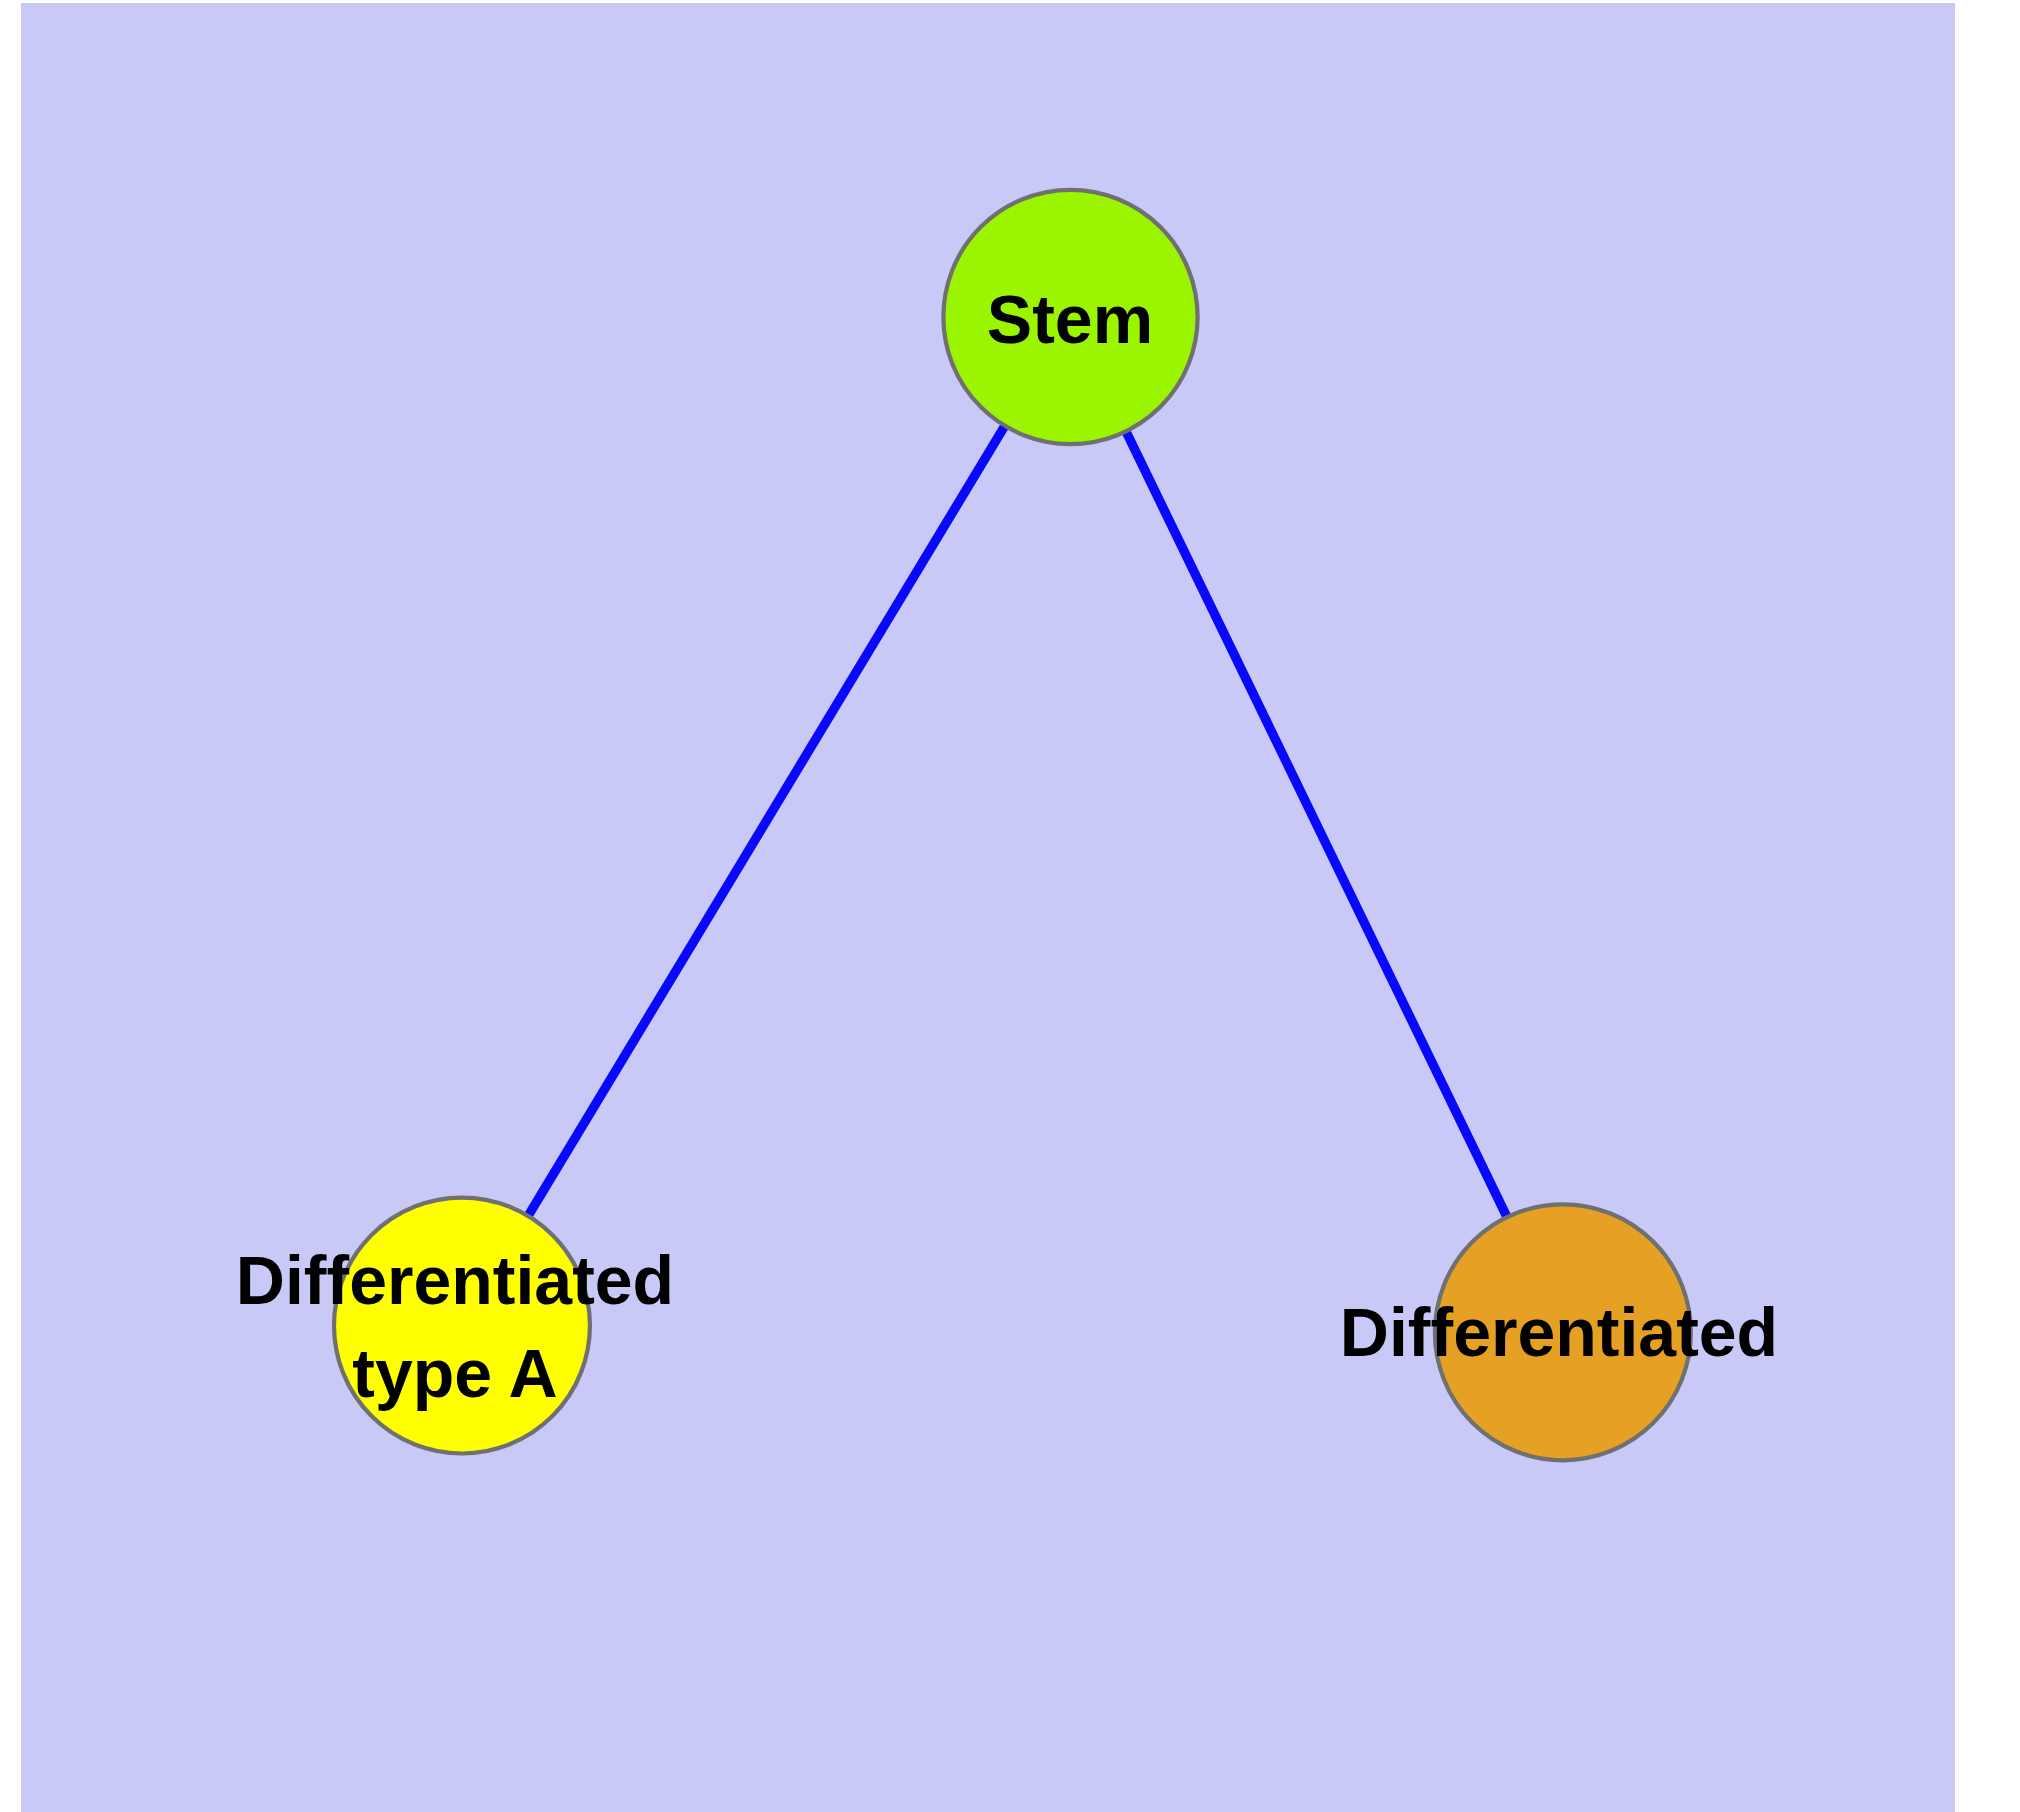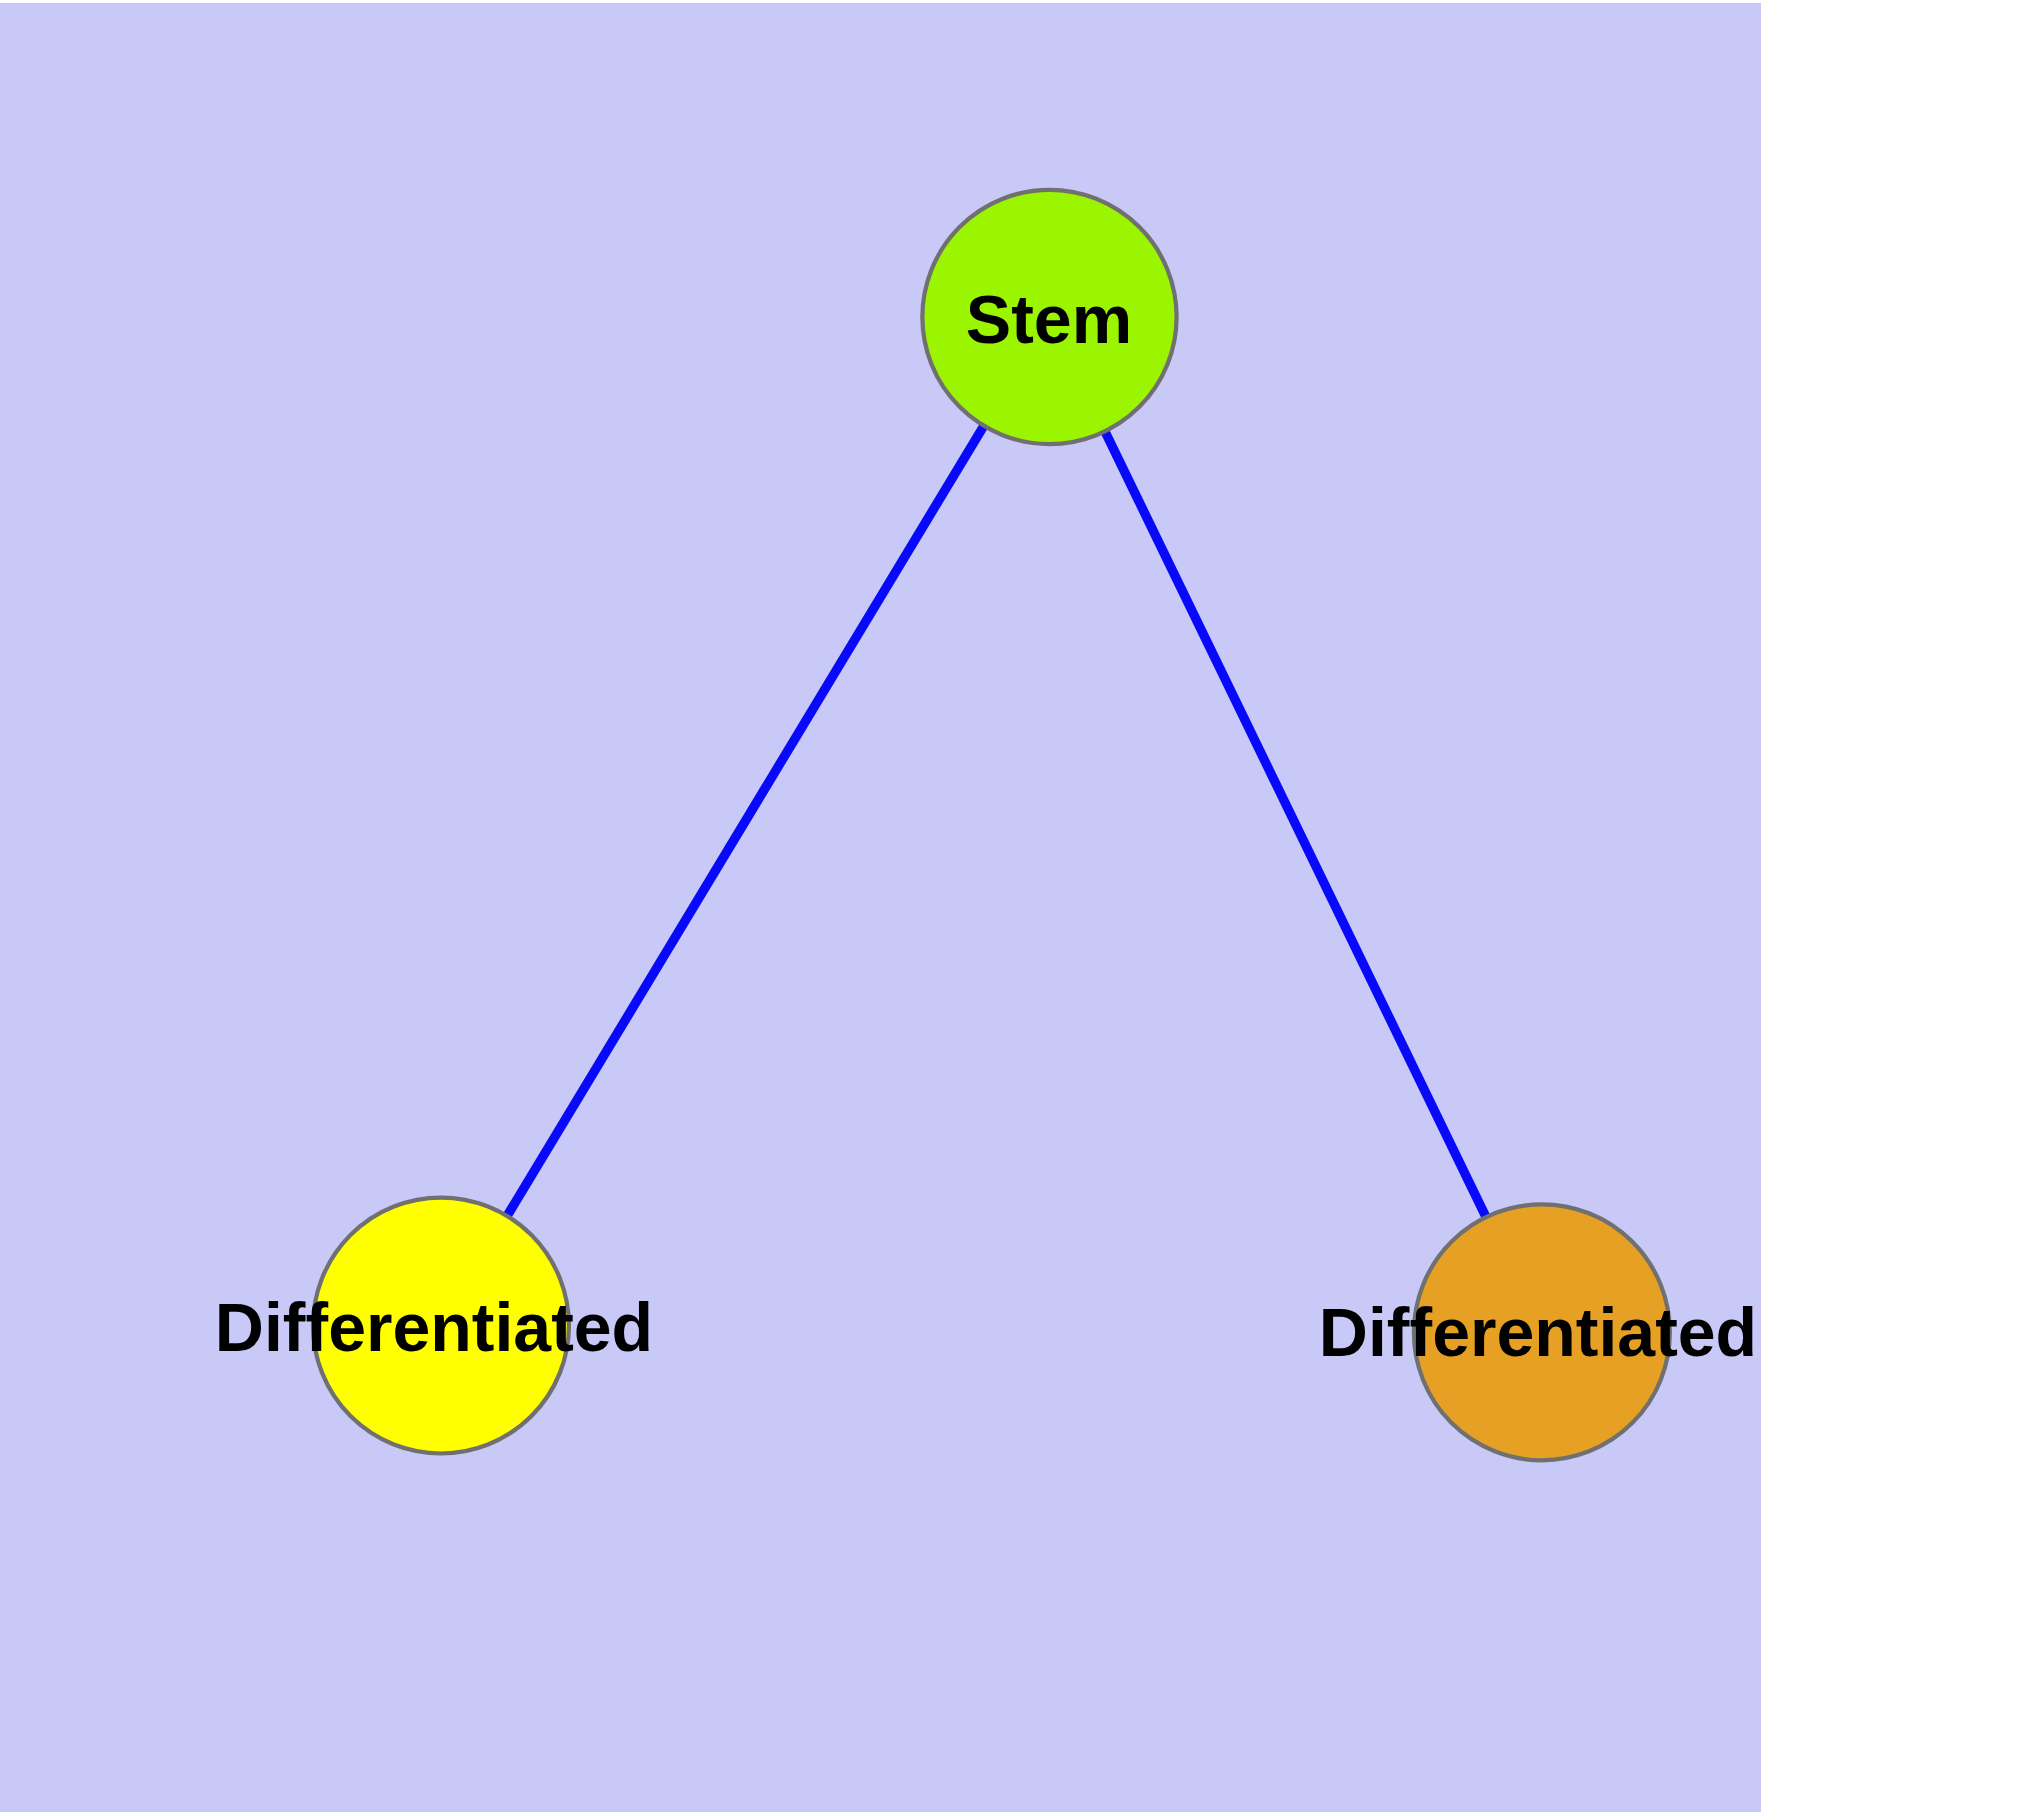--- a/index.html
+++ b/index.html
@@ -2,24 +2,25 @@
 <html style="font-size:13.6px"><head>
 <meta charset="utf-8">
 <style>
   html, body {
     margin: 0;
     padding: 0;
     background: #ffffff;
   }
   .canvas {
     position: relative;
-    width: 1761px;
+    width: 1934px;
     height: 1812px;
     overflow: hidden;
     font-family: "Liberation Sans", sans-serif;
+    margin-left: 21px;
   }
   .top-strip {
     position: absolute;
     left: 0; top: 0;
     width: 100%;
     height: 2.5px;
   }
   .field {
     position: absolute;
     left: 0; top: 2.5px;
@@ -78,20 +79,21 @@
 
     <circle class="node-circle" cx="1819" cy="1572" r="151" fill="#E6A023" stroke="#707070"></circle>
   </svg>
 
   <div class="node-label label-stem">
     <span class="line">Stem</span>
   </div>
 
   <div class="node-label label-type-a">
     <span class="line">Differentiated</span>
+    <span class="line">type A</span>
   </div>
 
   <div class="node-label label-type-b">
     <span class="line">Differentiated</span>
   </div>
 
 </div>
 
 
 </body></html>

